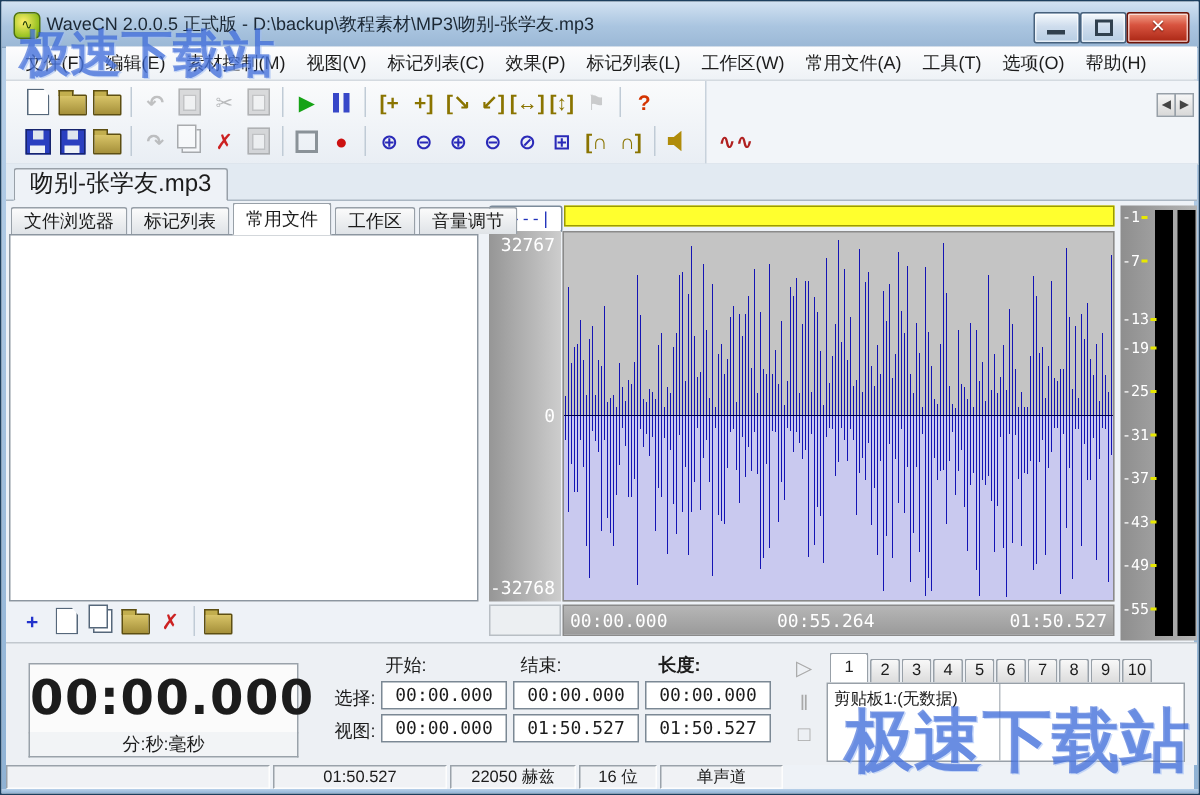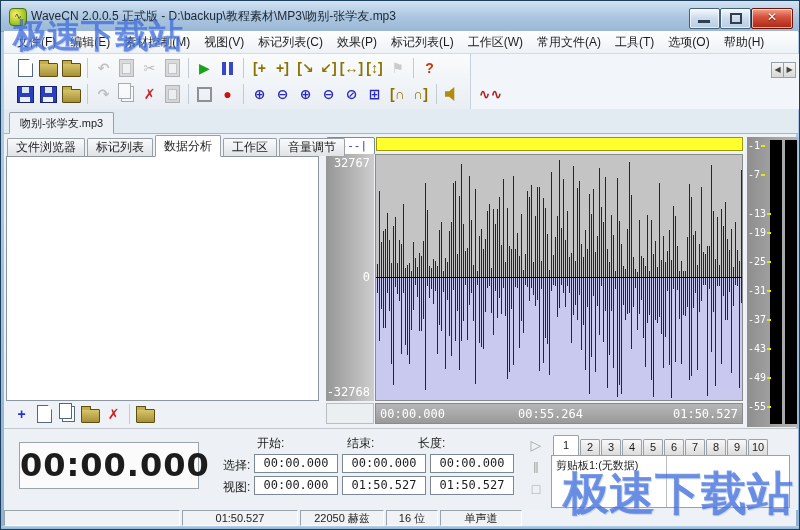--- a/index.html
+++ b/index.html
@@ -69,21 +69,21 @@
   .tab.act{background:#fff;height:20px;line-height:20px;margin-bottom:-1px;border-bottom:1px solid #fff;}
   .tscroll{position:absolute;top:8px;width:11px;height:14px;font-size:8px;line-height:13px;text-align:center;
     background:linear-gradient(#f6f6f6,#d8d8d8);border:1px solid #98a0a8;cursor:pointer;color:#444;}
   #tsl{right:15px;} #tsr{right:3px;}
   #etab-iconrow{position:absolute;left:8px;top:28px;height:24px;display:flex;align-items:center;}
 
   
   #filetabbar{position:absolute;left:3px;top:108px;width:794px;height:24px;background:#e2eaf2;
     border-bottom:1px solid #aab6c2;z-index:1;}
   #filetab{position:absolute;left:5px;bottom:-1px;height:20px;line-height:20px;padding:0 10px;background:#eef2f7;
-    border:1px solid #98a0a8;border-bottom:1px solid #eef2f7;border-radius:2px 2px 0 0;cursor:pointer;font-size:11px;}
+    border:1px solid #98a0a8;border-bottom:1px solid #eef2f7;border-radius:2px 2px 0 0;cursor:pointer;font-size:16px;}
 
   
   #lefttabs{position:absolute;left:6px;top:134px;width:310px;height:21px;display:flex;align-items:flex-end;z-index:2;}
   #leftlist{position:absolute;left:5px;top:155px;width:311px;height:243px;background:#fff;
     border:1px solid #8c96a0;z-index:1;}
   #lefttools{position:absolute;left:5px;top:400px;width:311px;height:26px;display:flex;align-items:center;
     padding-left:4px;box-sizing:border-box;z-index:1;}
 
   
   #backbtn{position:absolute;left:325px;top:136px;width:47px;height:16px;background:#fff;border:1px solid #7a8a9a;
@@ -261,21 +261,21 @@
       </div>
   </div>
 
   <div id="filetabbar">
     <span id="filetab">吻别-张学友.mp3</span>
   </div>
 
   <div id="lefttabs">
       <span class="tab">文件浏览器</span>
       <span class="tab">标记列表</span>
-      <span class="tab act">数据分析</span>
+      <span class="tab act">常用文件</span>
       <span class="tab">工作区</span>
       <span class="tab">音量调节</span>
     </div>
   <div id="leftlist"></div>
   <div id="lefttools">
       <span class="ti" style="color: rgb(34, 51, 204);">+</span>
       <span class="ti">
         <span class="pg"></span>
       </span>
       <span class="ti">
@@ -325,24 +325,25 @@
       <span class="mlab" style="top: 177px;">-37</span>
       <span class="mlab" style="top: 206px;">-43</span>
       <span class="mlab" style="top: 235px;">-49</span>
       <span class="mlab" style="top: 264px;">-55</span>
     </div>
 
   <div id="bottompanel">
     <div id="bigtimebox">
       <div id="bigtime">00:00.000</div>
     </div>
+    <div id="bigunit">分:秒:毫秒</div>
 
     <span class="gridhead" style="left:253px;">开始:</span>
     <span class="gridhead" style="left:343px;">结束:</span>
-    <span class="gridhead" style="left:414px;">长度:</span>
+    <span class="gridhead" style="left:435px;font-weight:bold;">长度:</span>
     <span class="rowlab" style="top:28px;">选择:</span>
     <span class="rowlab" style="top:50px;">视图:</span>
 
     <div class="fld" style="left:250px;top:25px;">00:00.000</div>
     <div class="fld" style="left:338px;top:25px;">00:00.000</div>
     <div class="fld" style="left:426px;top:25px;">00:00.000</div>
     <div class="fld" style="left:250px;top:47px;">00:00.000</div>
     <div class="fld" style="left:338px;top:47px;">01:50.527</div>
     <div class="fld" style="left:426px;top:47px;">01:50.527</div>
 

